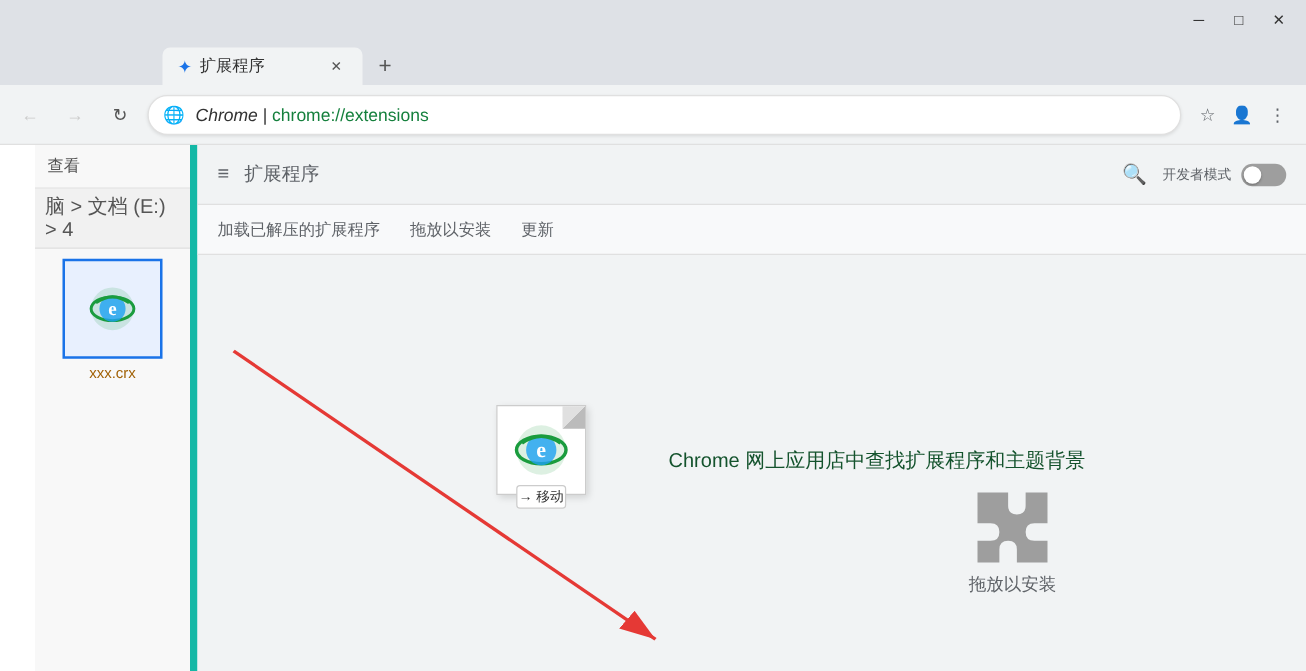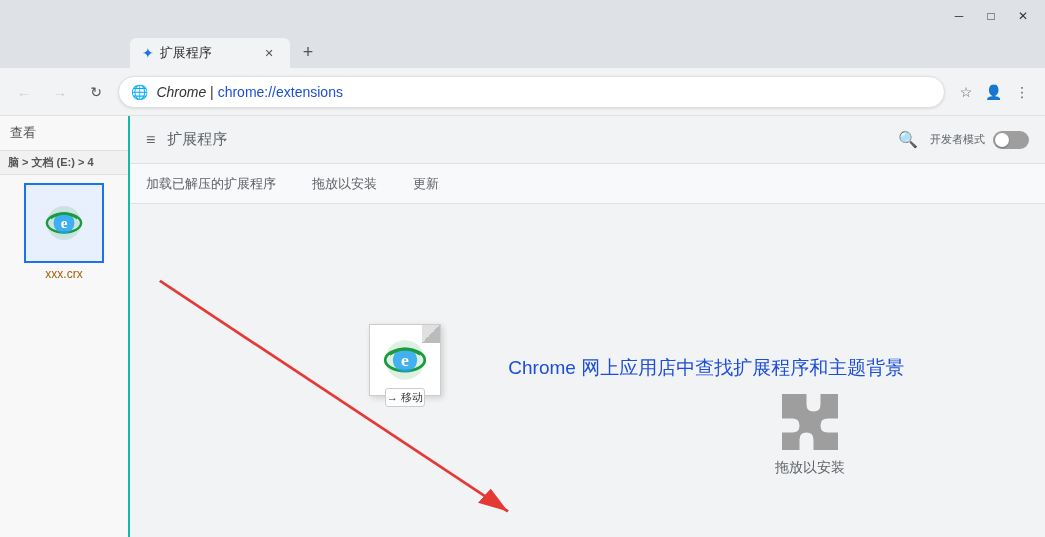--- a/index.html
+++ b/index.html
@@ -131,21 +131,21 @@
     .address-secure-icon {
       color: #5f6368;
       font-size: 14px;
     }
     .address-text {
       font-size: 14px;
       color: #333;
       flex: 1;
     }
     .address-text span.domain { color: #333; font-weight: 500; font-style: italic; }
-    .address-text span.path { color: #1d4ed8; }
+    .address-text span.path { color: #15803d; }
     .addr-icon-btn {
       width: 26px;
       height: 26px;
       display: flex;
       align-items: center;
       justify-content: center;
       border-radius: 50%;
       cursor: pointer;
       color: #5f6368;
       font-size: 14px;
@@ -159,37 +159,37 @@
     .main-area {
       flex: 1;
       display: flex;
       overflow: hidden;
     }
 
     
     .left-panel {
       width: 130px;
       background: #f8f8f8;
-      border-right: 2px solid #14b8a6;
+      border-right: 6px solid #14b8a6;
       flex-shrink: 0;
       overflow: hidden;
+      margin-left: 28px;
     }
     .left-panel-header {
       padding: 8px 10px;
       font-size: 13px;
       color: #555;
       border-bottom: 1px solid #e0e0e0;
     }
     .breadcrumb-bar {
       padding: 4px 8px;
-      font-size: 11px;
+      font-size: 16px;
       color: #555;
       background: #f1f1f1;
       border-bottom: 1px solid #e0e0e0;
-      font-weight: bold;
     }
     .file-item {
       padding: 8px 10px;
       display: flex;
       flex-direction: column;
       align-items: center;
       gap: 4px;
       cursor: pointer;
     }
     .file-icon-wrap {
@@ -276,21 +276,21 @@
       box-shadow: 0 1px 2px rgba(0,0,0,0.3);
     }
 
     
     .ext-subnav {
       height: 40px;
       background: #f8f9fa;
       display: flex;
       align-items: center;
       padding: 0 16px;
-      gap: 36px;
+      gap: 24px;
       border-bottom: 1px solid #e0e0e0;
     }
     .subnav-item {
       font-size: 13px;
       color: #5f6368;
       cursor: pointer;
       padding: 4px 0;
     }
 
     
@@ -299,22 +299,22 @@
       position: relative;
       overflow: hidden;
     }
 
     
     .drop-hint-text {
       position: absolute;
       top: 50%;
       left: 50%;
       transform: translate(-20%, -60%);
-      font-size: 19px;
-      color: #1d4ed8;
+      font-size: 16px;
+      color: #14532d;
       white-space: nowrap;
     }
 
     
     .drop-zone {
       position: absolute;
       bottom: 60px;
       right: 200px;
       display: flex;
       flex-direction: column;

